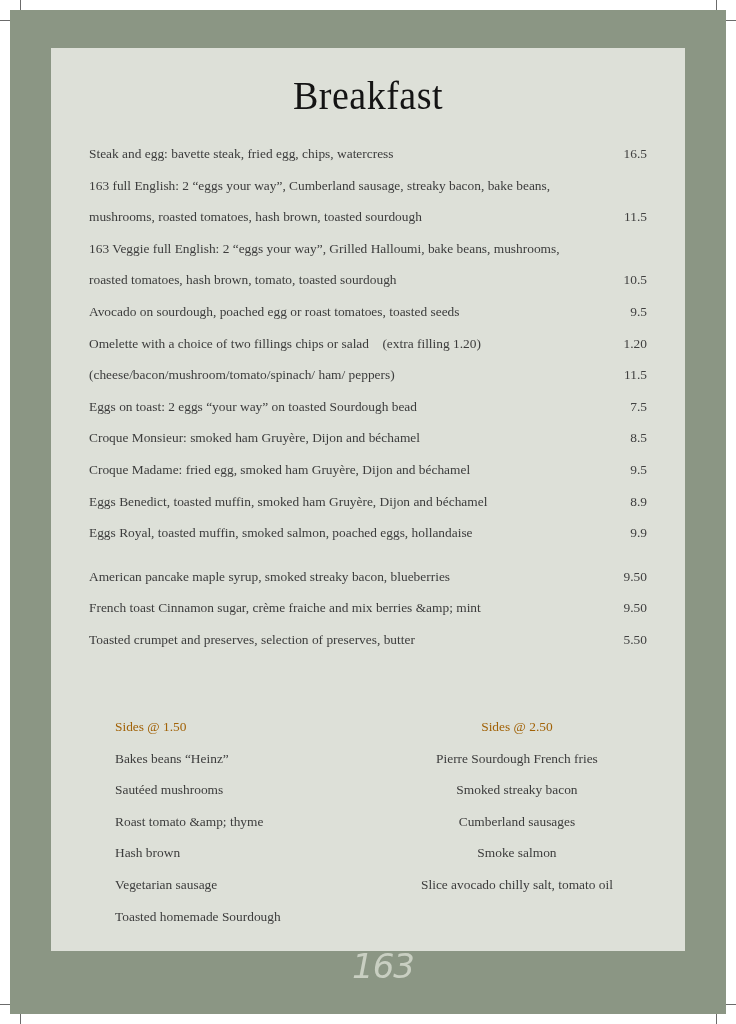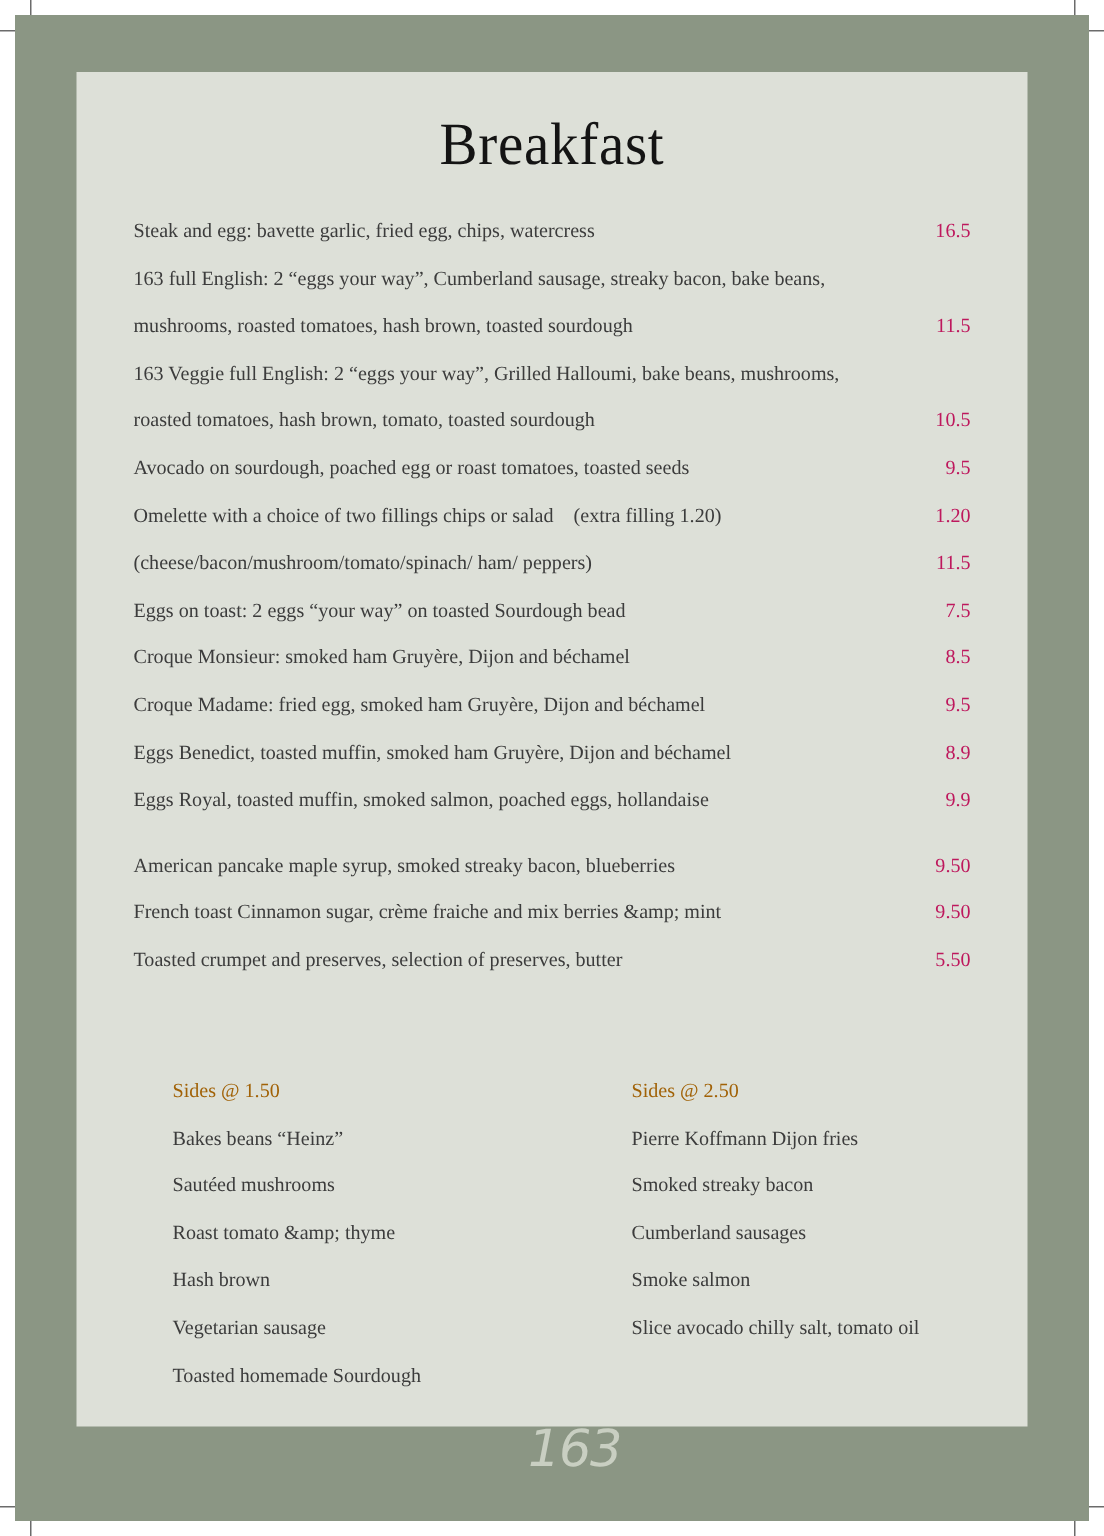--- a/index.html
+++ b/index.html
@@ -65,31 +65,31 @@
       justify-content: space-between;
       align-items: baseline;
       height: 31.6px;
       line-height: 22px;
       white-space: nowrap;
     }
     .row.gap-before { margin-top: 12px; }
     .row .price {
       text-align: right;
       min-width: 40px;
-      color: #be185d;
+      color: #404040;
     }
     .sides {
       position: absolute;
       top: 716px;
       font-family: "Liberation Serif", "DejaVu Serif", serif;
       font-size: 13.4px;
       color: #3c3c3c;
     }
     .sides.left { left: 115px; }
-    .sides.right { left: 421px; }
+    .sides.right { left: 421px; text-align: center; }
     .sides .heading {
       color: #a16207;
       height: 31.6px;
       line-height: 22px;
     }
     .sides .item {
       height: 31.6px;
       line-height: 22px;
       white-space: nowrap;
     }
@@ -118,21 +118,21 @@
 <div class="crop v" style="left:716px; top:1013px;"></div>
 
 <div class="outer">
   <div class="inner"></div>
 </div>
 
 <h1 class="title">Breakfast</h1>
 
 <div class="menu">
   <div class="row">
-    <span>Steak and egg: bavette garlic, fried egg, chips, watercress</span>
+    <span>Steak and egg: bavette steak, fried egg, chips, watercress</span>
     <span class="price">16.5</span>
   </div>
   <div class="row">
     <span>163 full English: 2 “eggs your way”, Cumberland sausage, streaky bacon, bake beans,</span>
     <span class="price"></span>
   </div>
   <div class="row">
     <span>mushrooms, roasted tomatoes, hash brown, toasted sourdough</span>
     <span class="price">11.5</span>
   </div>
@@ -195,20 +195,20 @@
   <div class="item">Bakes beans “Heinz”</div>
   <div class="item">Sautéed mushrooms</div>
   <div class="item">Roast tomato &amp;amp; thyme</div>
   <div class="item">Hash brown</div>
   <div class="item">Vegetarian sausage</div>
   <div class="item">Toasted homemade Sourdough</div>
 </div>
 
 <div class="sides right">
   <div class="heading">Sides @ 2.50</div>
-  <div class="item">Pierre Koffmann Dijon fries</div>
+  <div class="item">Pierre Sourdough French fries</div>
   <div class="item">Smoked streaky bacon</div>
   <div class="item">Cumberland sausages</div>
   <div class="item">Smoke salmon</div>
   <div class="item">Slice avocado chilly salt, tomato oil</div>
 </div>
 
 <div class="page-number">163</div>
 
 </body></html>

